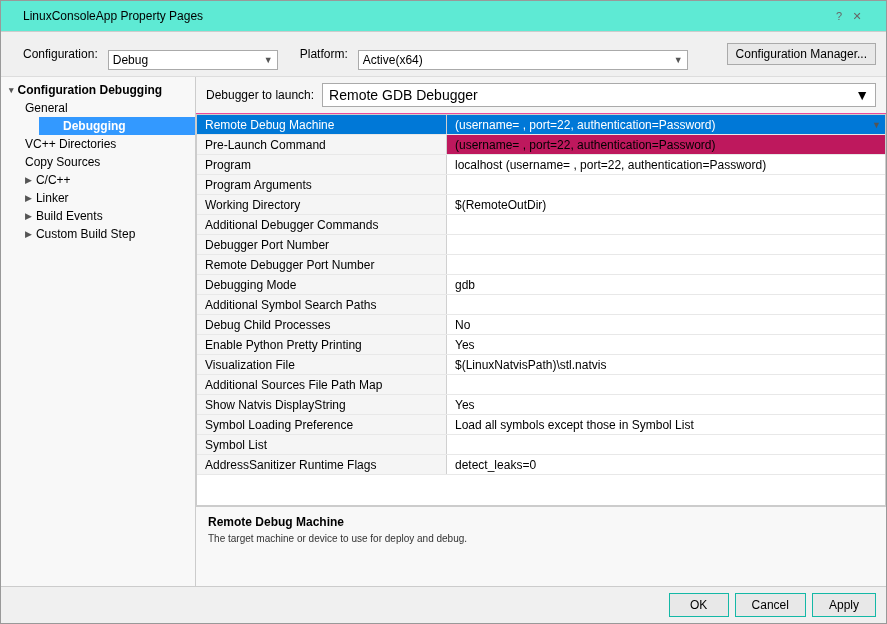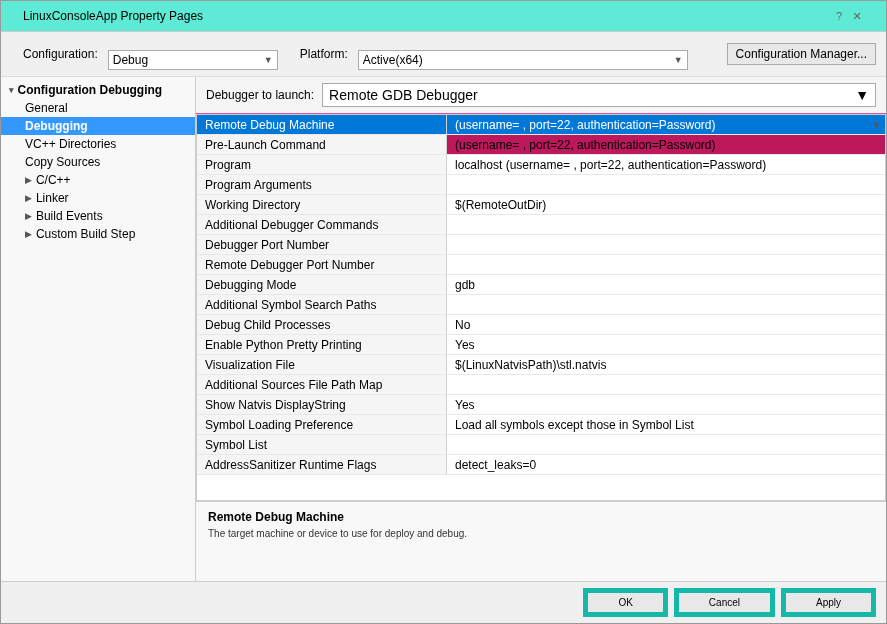--- a/index.html
+++ b/index.html
@@ -82,21 +82,21 @@
       padding: 2px 8px 2px 8px;
       cursor: pointer;
       display: flex;
       align-items: center;
       gap: 4px;
       font-size: 12px;
       white-space: nowrap;
     }
     .sidebar-tree-item.level-0 { padding-left: 8px; font-weight: bold; }
     .sidebar-tree-item.level-1 { padding-left: 24px; }
-    .sidebar-tree-item.level-1-bold { padding-left: 24px; font-weight: bold; background: #3399ff; color: white; }
+    .sidebar-tree-item.level-1-bold { padding-left: 24px; font-weight: bold; background: #3399ff; color: white; margin-left: 38px; }
     .tree-arrow { font-size: 9px; color: #555; }
     .main-panel {
       flex: 1;
       display: flex;
       flex-direction: column;
       overflow: hidden;
     }
     .debugger-row {
       padding: 6px 10px;
       display: flex;
@@ -166,24 +166,24 @@
     .info-desc { font-size: 10px; color: #333; }
     .bottom-buttons {
       display: flex;
       justify-content: flex-end;
       padding: 6px 10px;
       gap: 6px;
       border-top: 1px solid #ccc;
       background: #f0f0f0;
     }
     .btn {
-      border: 5px solid #14b8a6;
+      border: 1px solid #14b8a6;
       background: #e8e8e8;
-      padding: 4px 30px;
-      font-size: 10px;
+      padding: 4px 16px;
+      font-size: 12px;
       cursor: pointer;
       min-width: 60px;
     }
   </style>
 </head>
 <body>
 
 <div class="window">
 
   <div class="title-bar">

